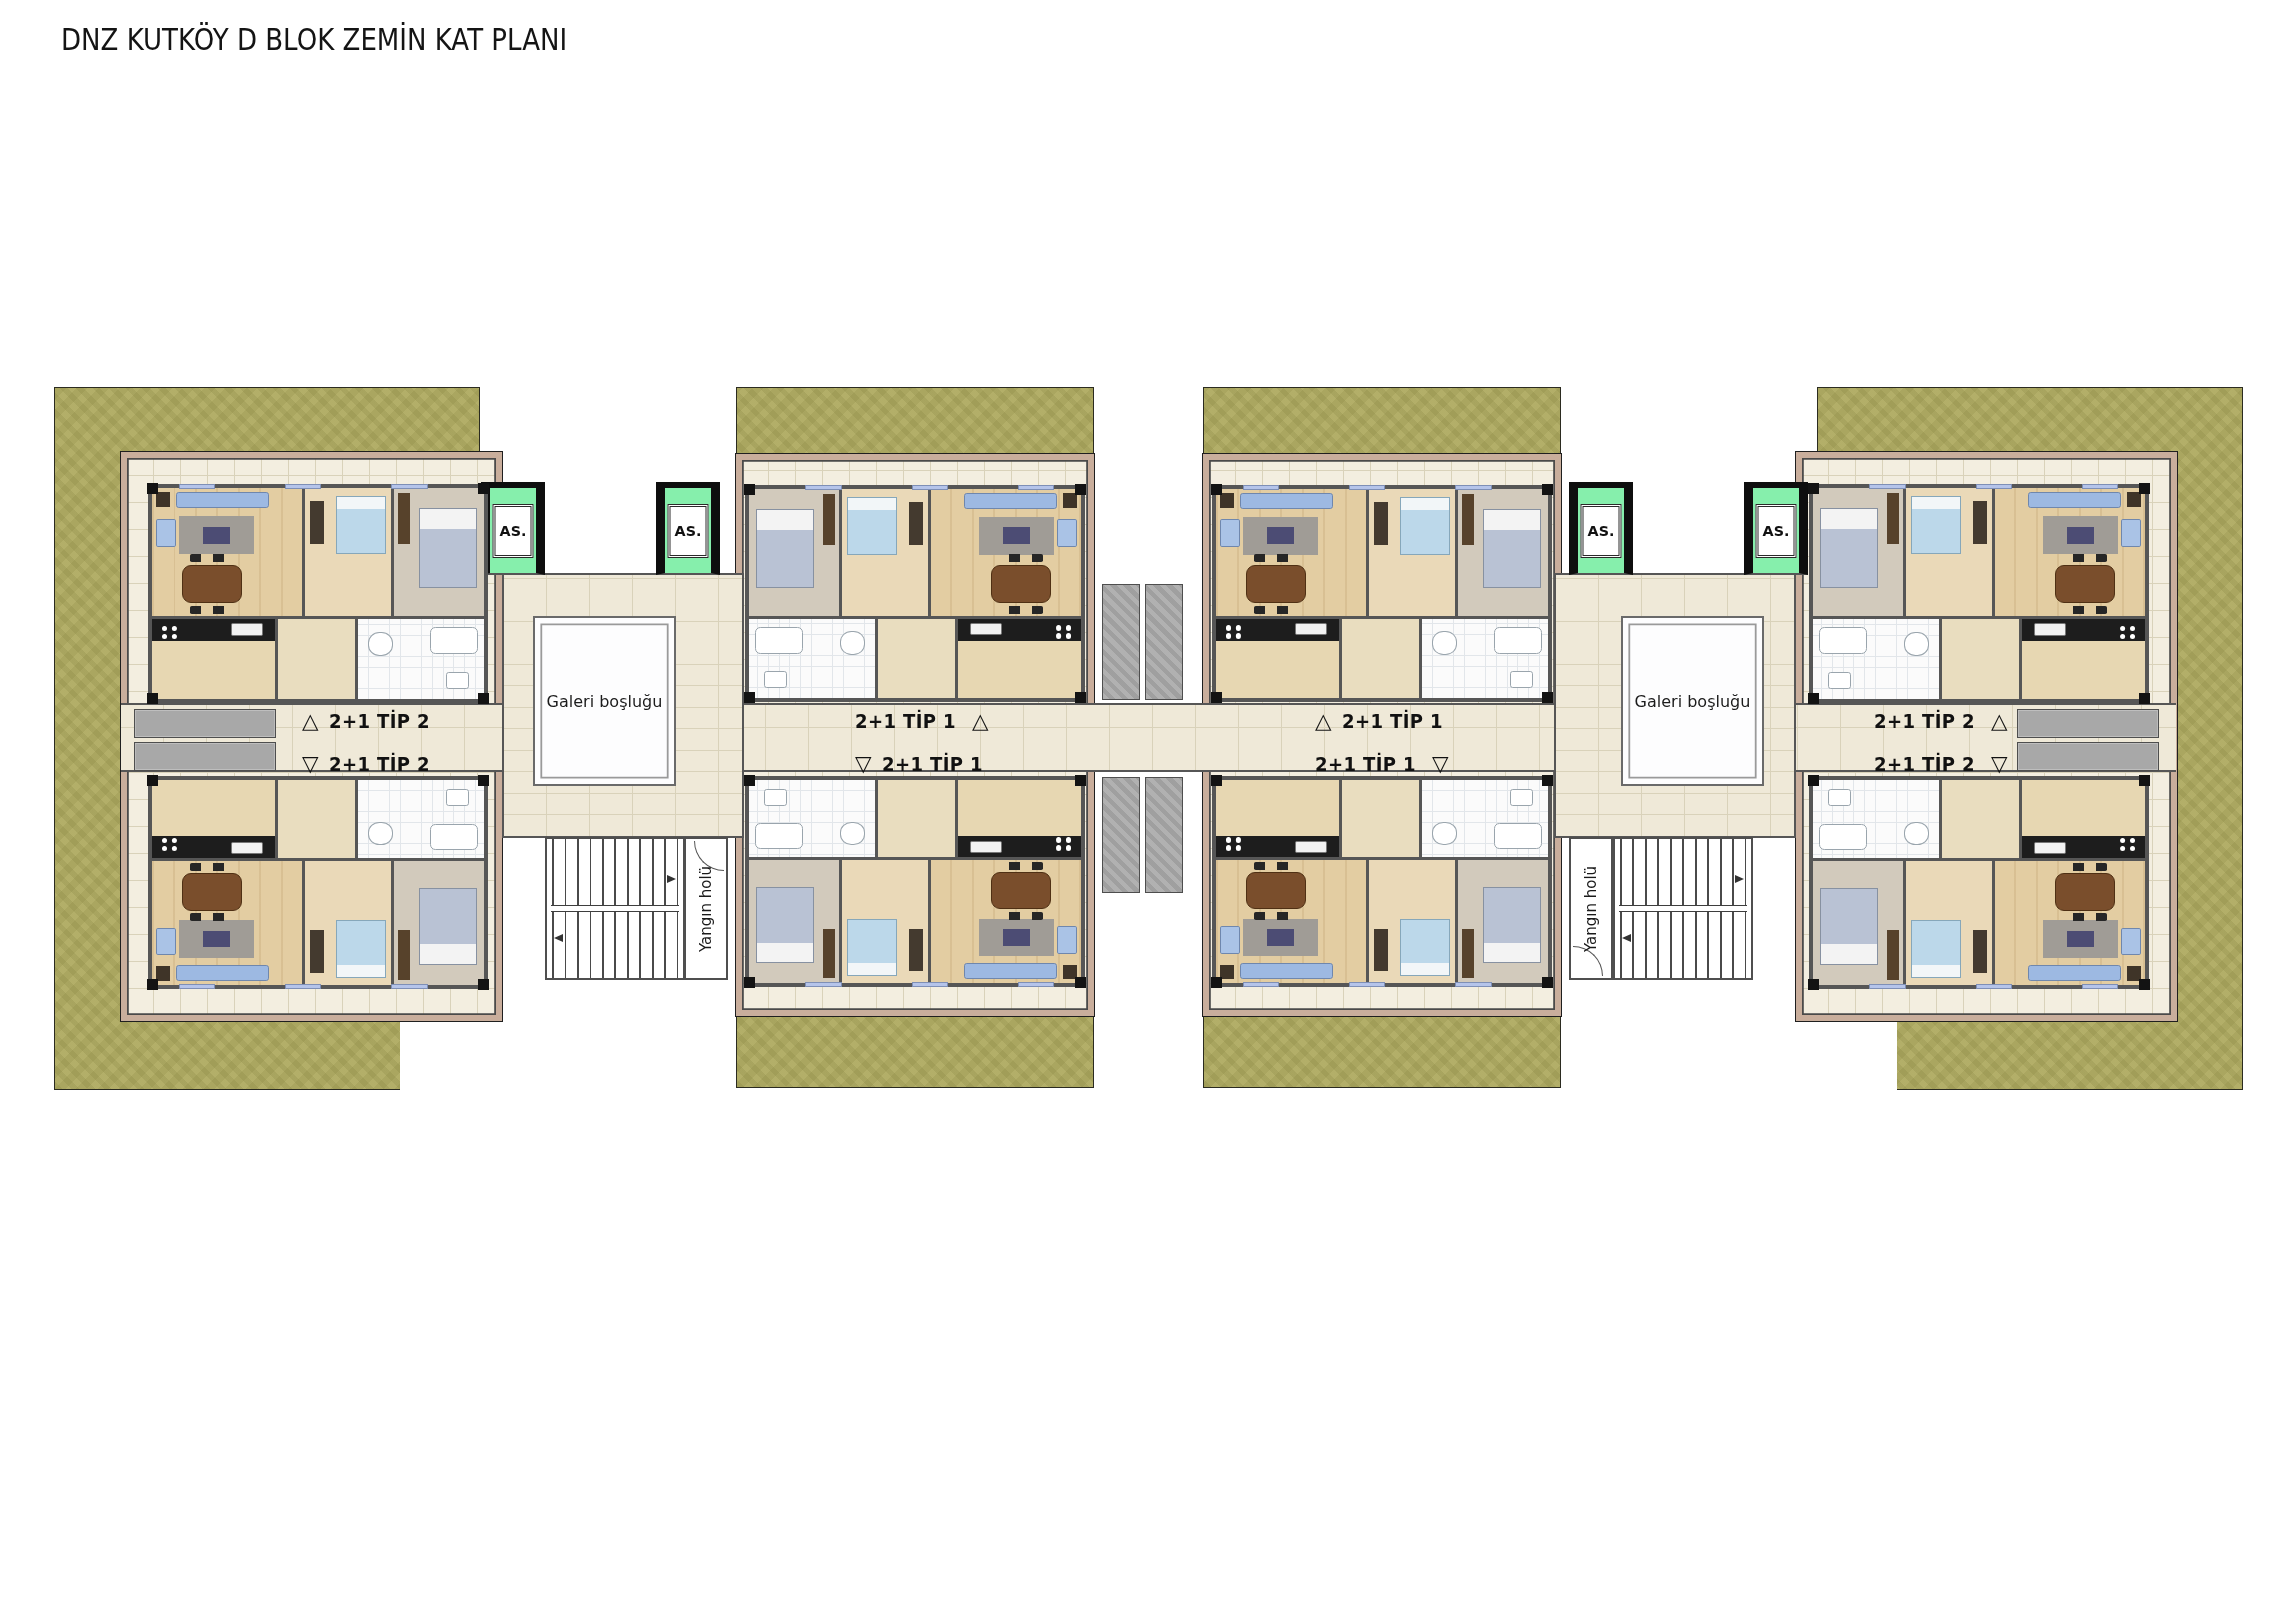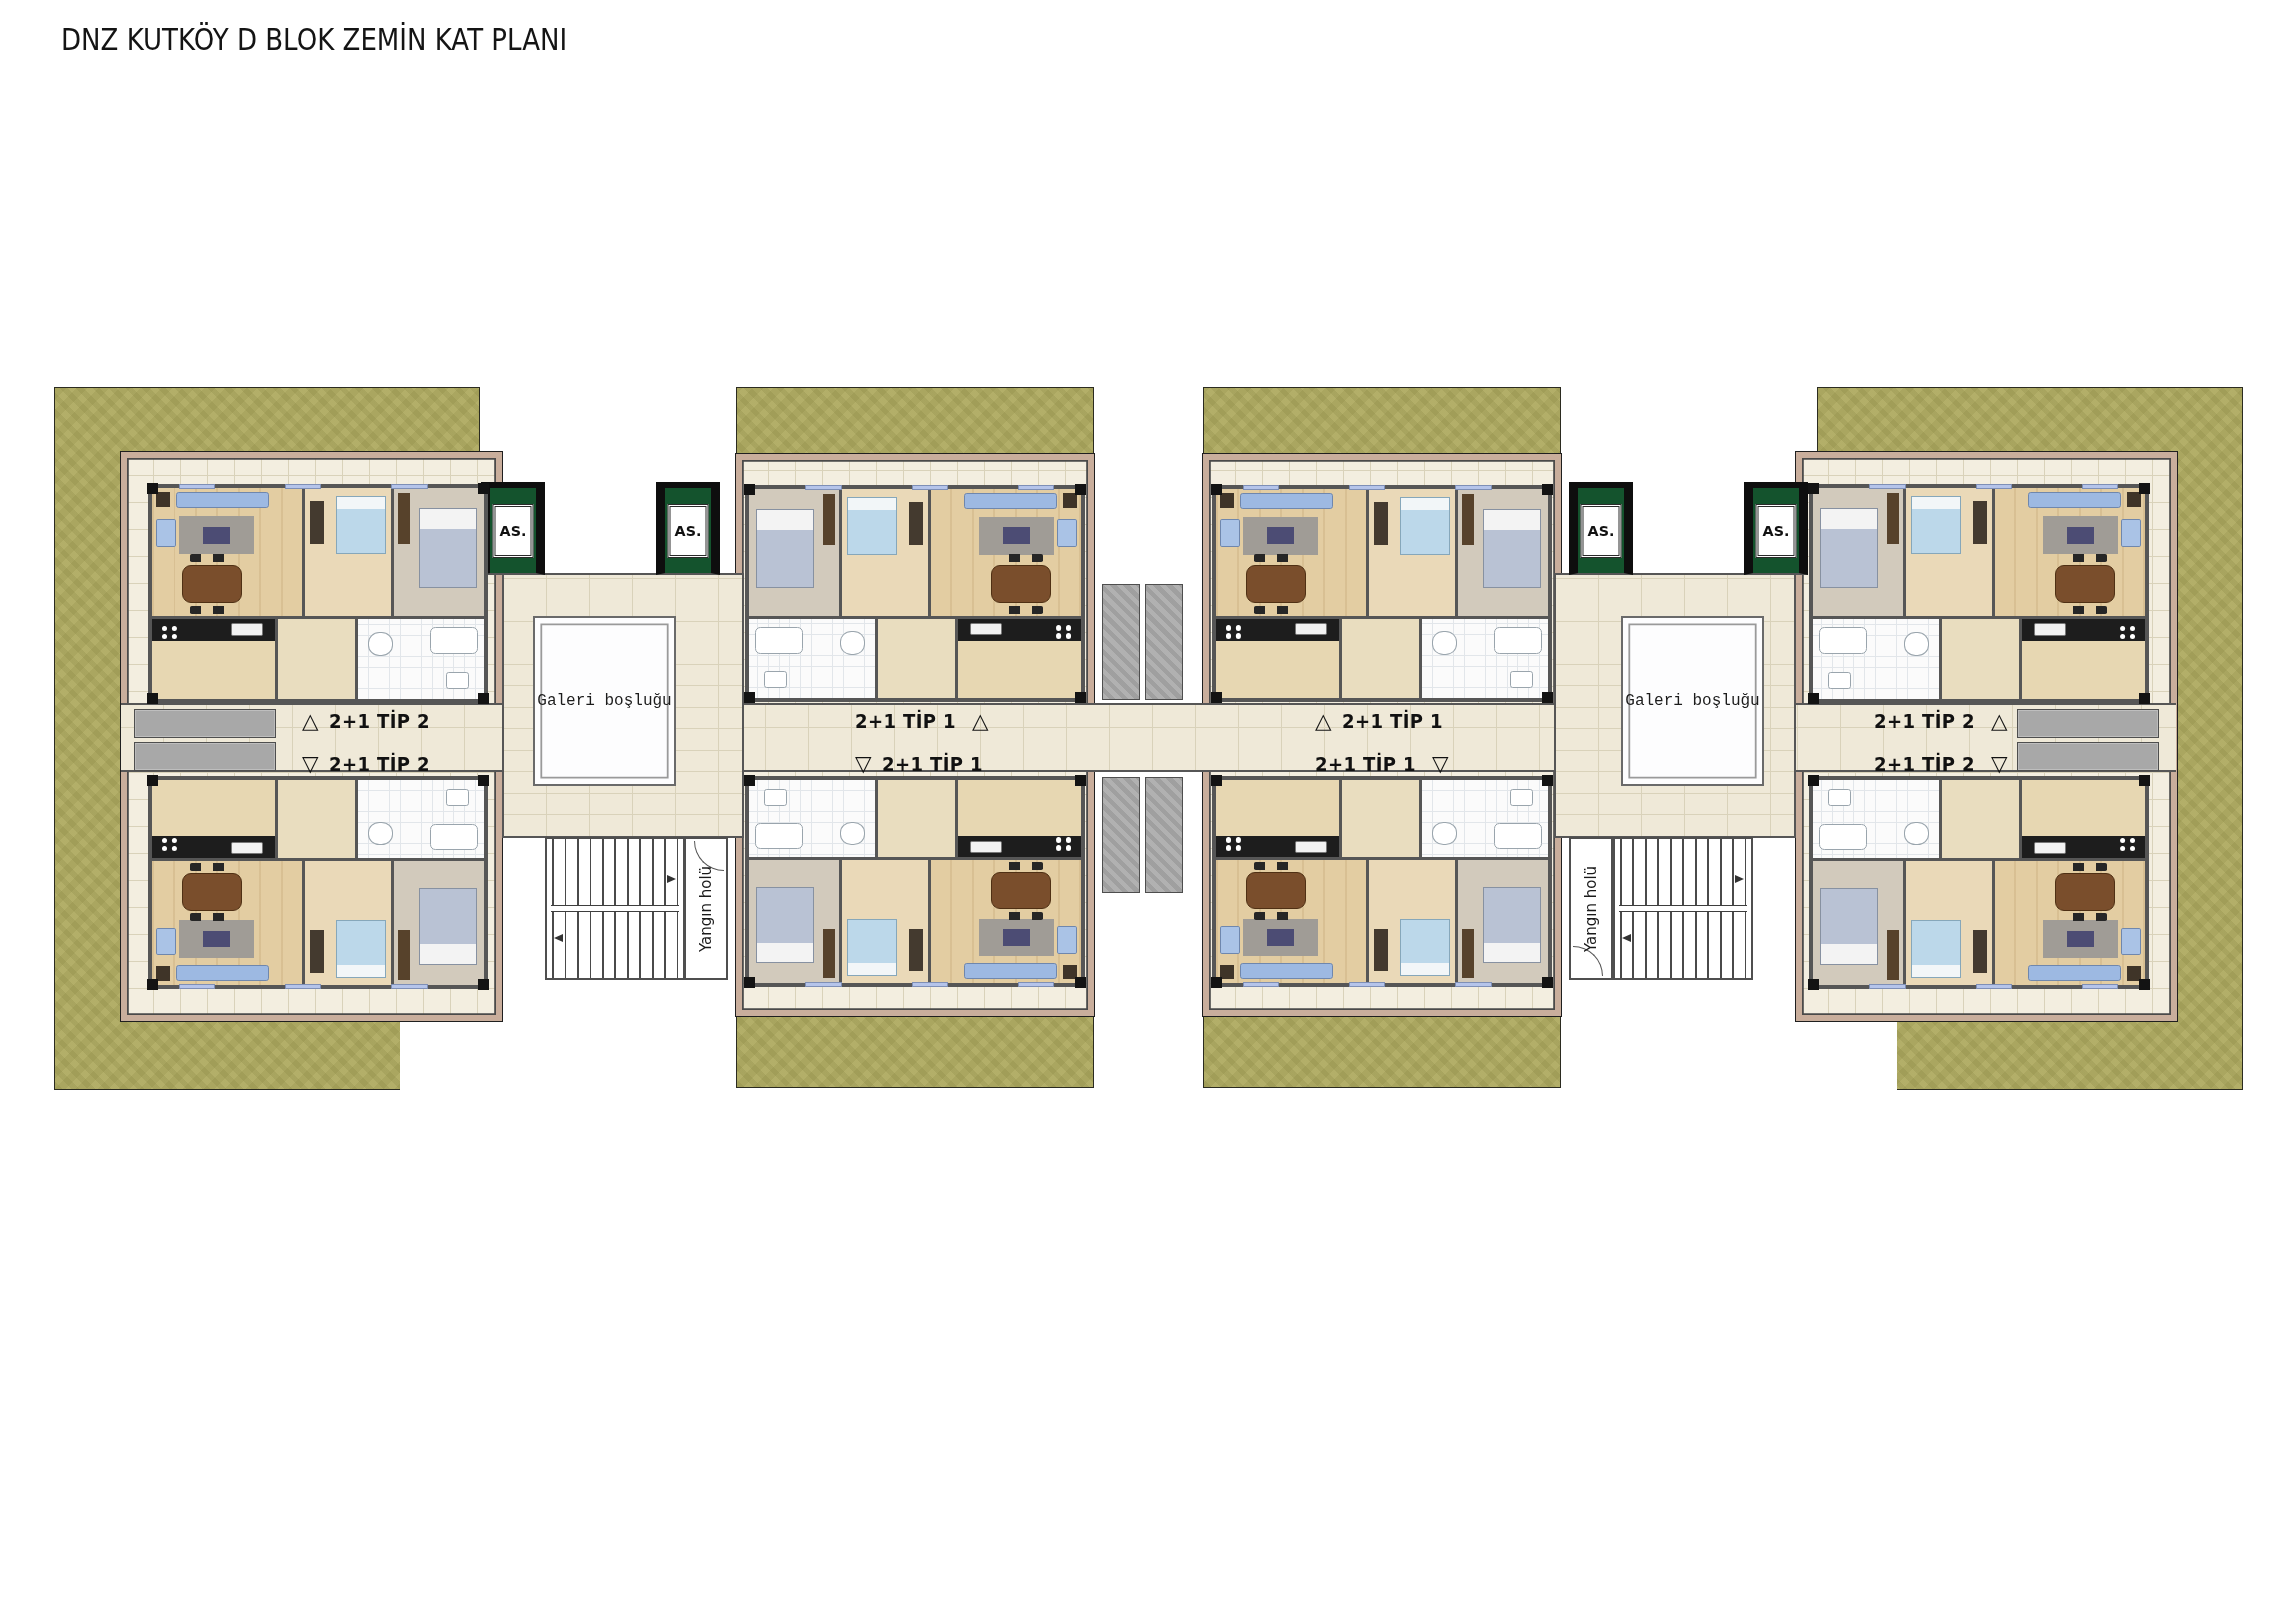--- a/index.html
+++ b/index.html
@@ -37,39 +37,39 @@
   .lobby{position:absolute;border:2.7px solid var(--wall);}
   .mat{position:absolute;background:var(--balcony);border:1.8px solid #4e4e4e;
        box-shadow:inset 0 0 0 0.9px rgba(255,255,255,.25);}
   .balcony{position:absolute;background:var(--balcony);border:1.8px solid #4e4e4e;
        background-image:repeating-linear-gradient(45deg, rgba(255,255,255,.10) 0 4.5px, rgba(0,0,0,.05) 4.5px 9px);}
 
   
   .galeri{position:absolute;background:#fdfdfe;border:2.7px solid #6a6a6a;
       box-shadow:inset 0 0 0 5.4px #fdfdfe, inset 0 0 0 7.2px #9a9a9a;
       display:flex;align-items:center;justify-content:center;}
-  .galeri span{font-size:16px;color:#1c1c1c;font-family:Liberation Mono, monospace;}
+  .galeri span{font-size:16px;color:#1c1c1c;}
 
   
   .stairs{position:absolute;background:#fff;border:2.7px solid #4f4f4f;}
   .treads{position:absolute;left:5.4px;right:5.4px;top:0;bottom:0;
       background:repeating-linear-gradient(90deg,#4a4a4a 0 1.8px, rgba(0,0,0,0) 1.8px 12.5px);}
   .divider{position:absolute;left:3.6px;right:3.6px;top:50%;height:7.2px;margin-top:-3.6px;
       background:#fff;border-top:1.8px solid #3e3e3e;border-bottom:1.8px solid #3e3e3e;}
   .arr{position:absolute;width:0;height:0;}
   .arr.r{right:7.2px;top:26%;border-left:9px solid #333;border-top:4.5px solid rgba(0,0,0,0);border-bottom:4.5px solid rgba(0,0,0,0);}
   .arr.l{left:7.2px;bottom:26%;border-right:9px solid #333;border-top:4.5px solid rgba(0,0,0,0);border-bottom:4.5px solid rgba(0,0,0,0);}
 
   
   .firehall{position:absolute;background:#fff;border:2.7px solid #4f4f4f;display:flex;align-items:center;justify-content:center;}
   .firehall span{font-size:15px;color:#1a1a1a;white-space:nowrap;transform:rotate(-90deg);}
   .arc{position:absolute;border-left:1.8px solid #555;border-bottom:1.8px solid #555;border-bottom-left-radius:100%;}
 
   
-  .shaft{position:absolute;background:#14532d;border-left:9px solid #0e0e0e;border-right:9px solid #0e0e0e;
+  .shaft{position:absolute;background:#86efac;border-left:9px solid #0e0e0e;border-right:9px solid #0e0e0e;
       border-top:6.3px solid #0e0e0e;border-bottom:2.7px solid #555;}
   .asbox{position:absolute;left:50%;top:50%;transform:translate(-50%,-50%);
       width:41px;height:54px;background:#fff;border:3.6px double #2a2a2a;
       display:flex;align-items:center;justify-content:center;}
   .asbox span{font-weight:bold;font-size:14.3px;color:#111;}
 
   
   .apt{position:absolute;}
   .apt-body{position:absolute;inset:0;border:4.5px solid var(--wall);background:var(--wood);}
   .flip-x .apt-body{transform:scaleX(-1);}

